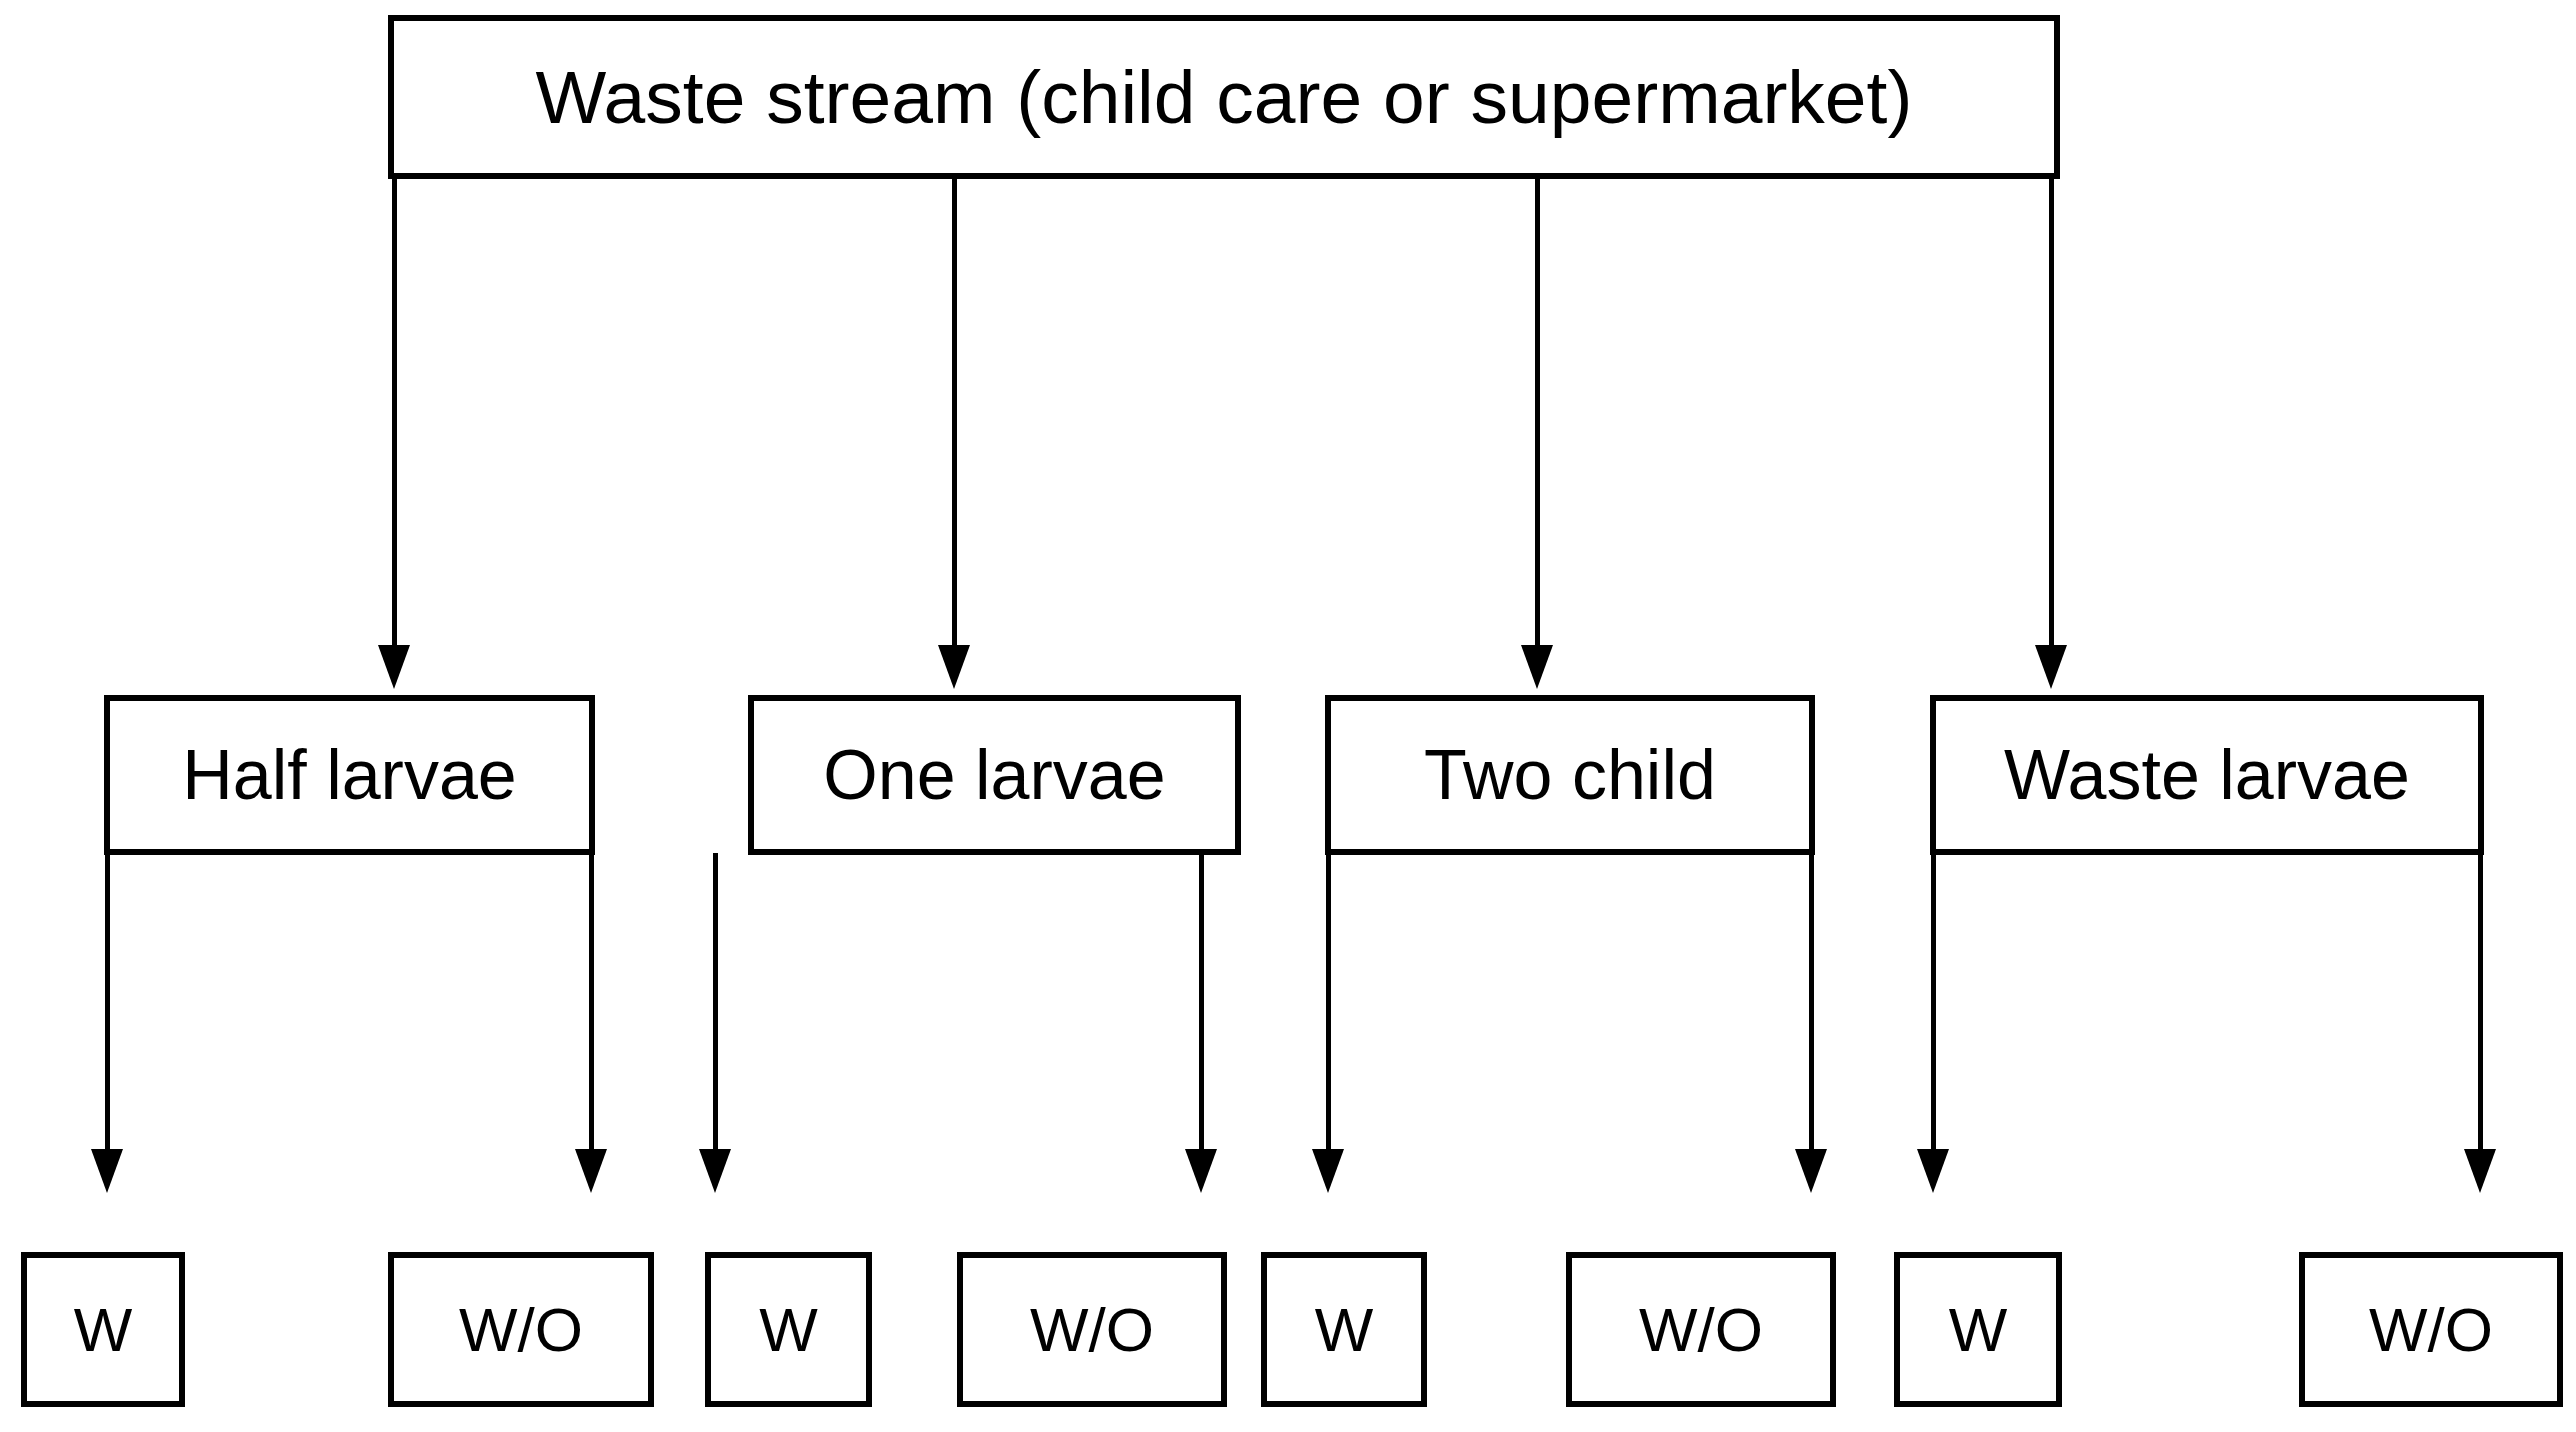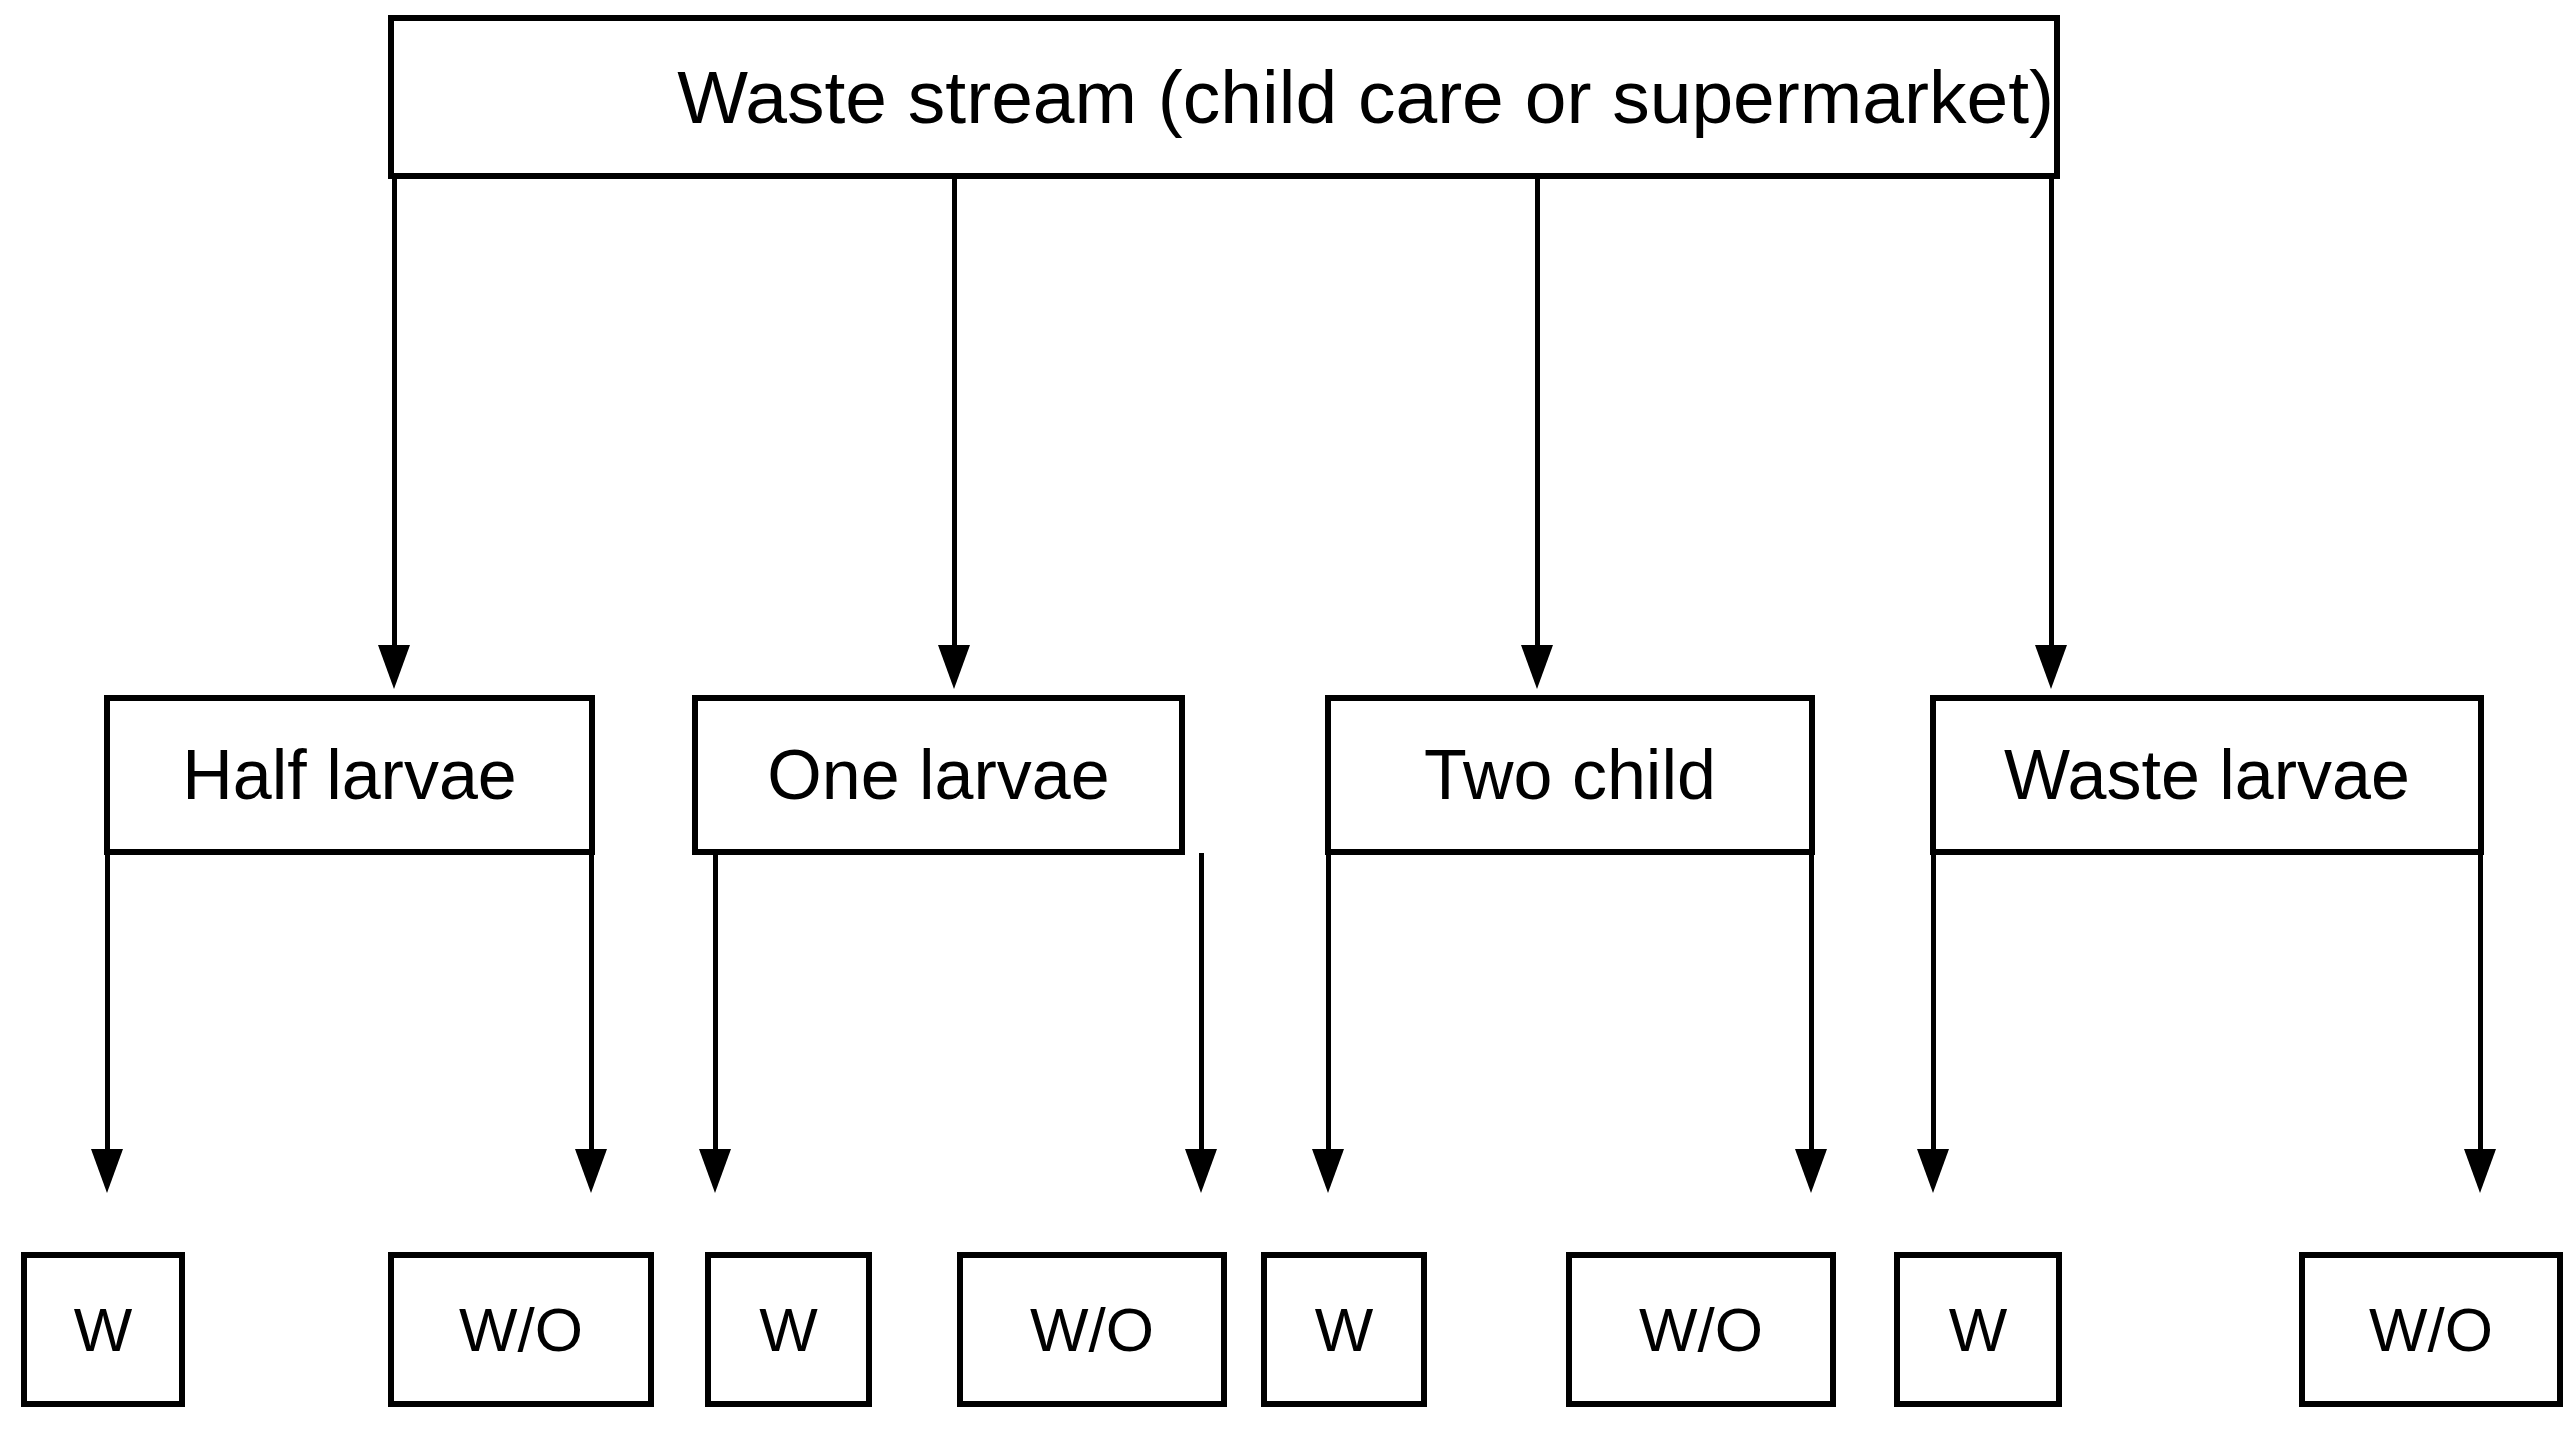--- a/index.html
+++ b/index.html
@@ -30,25 +30,24 @@
     display: flex;
     align-items: center;
     justify-content: center;
     text-align: center;
     white-space: nowrap;
   }
   .root-node {
     left: 388px; top: 15.4px;
     width: 1672px; height: 164px;
     font-size: 75px;
-    justify-content: flex-end;
   }
   .l2 { top: 695px; height: 160px; font-size: 70px; }
   .l2-0 { left: 104px;  width: 491px; }
-  .l2-1 { left: 692px;  width: 493px; }
+  .l2-1 { left: 748px;  width: 493px; }
   .l2-2 { left: 1325px; width: 490px; }
   .l2-3 { left: 1930px; width: 554px; }
 
   .leaf { top: 1252px; height: 155px; font-size: 62px; }
   .leaf-0 { left: 21px;   width: 164px; }
   .leaf-1 { left: 388px;  width: 266px; }
   .leaf-2 { left: 705px;  width: 167px; }
   .leaf-3 { left: 957px;  width: 270px; }
   .leaf-4 { left: 1261px; width: 166px; }
   .leaf-5 { left: 1566px; width: 270px; }

